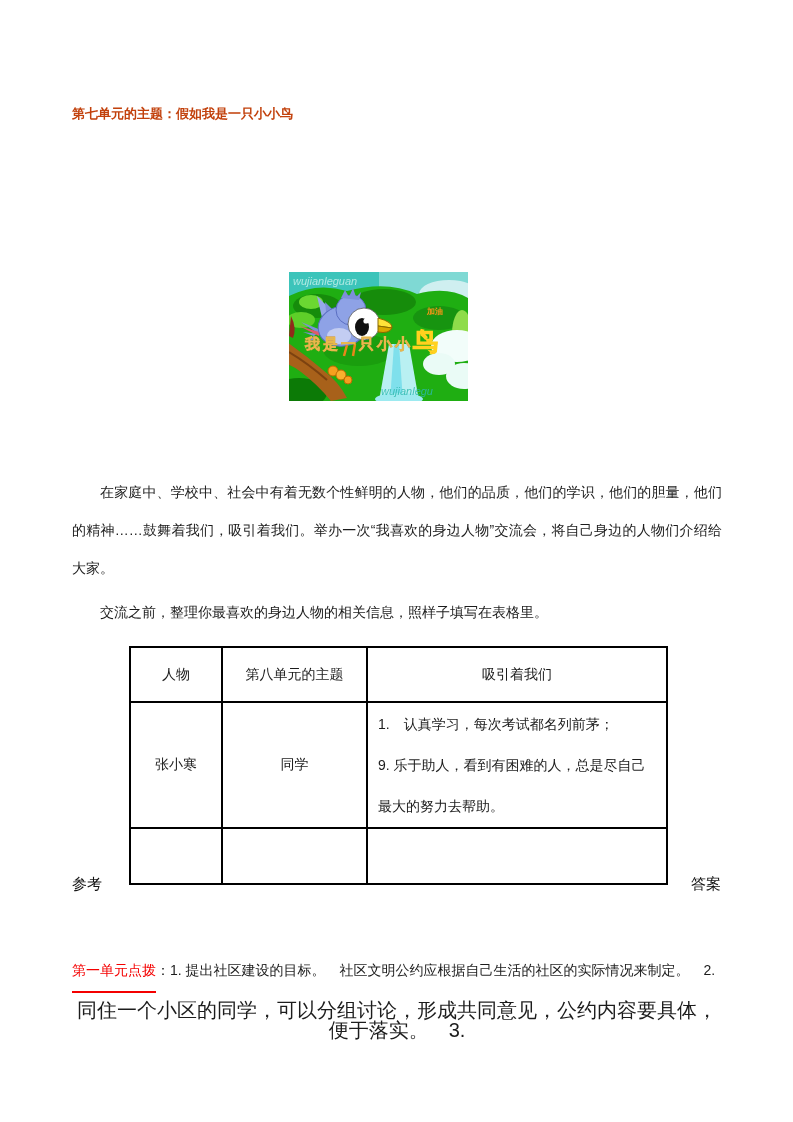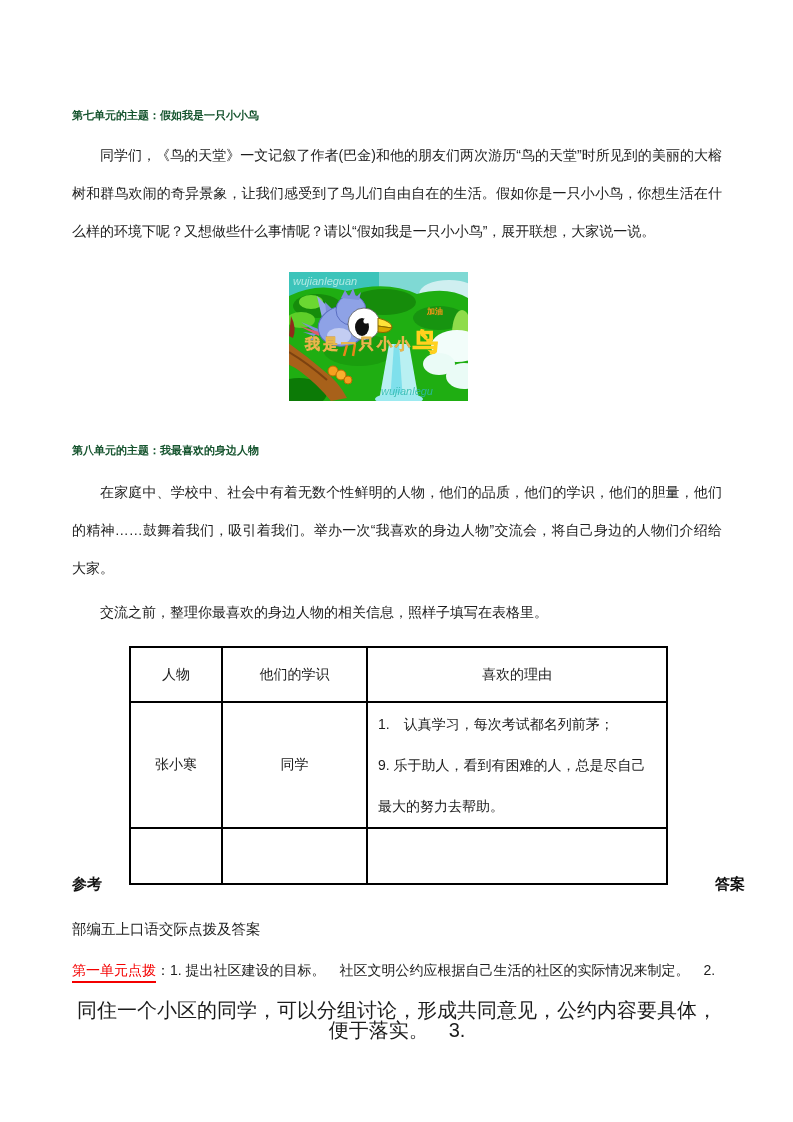--- a/index.html
+++ b/index.html
@@ -10,23 +10,24 @@
     background:#ffffff;
     font-family:"Liberation Sans", sans-serif;
     color:#1c1c1c;
     font-size:14px;
     overflow:hidden;
   }
   .abs { position:absolute; }
   .doc-heading {
     left:72px; width:650px;
     font-weight:bold;
-    color:#14532d;
-    font-size:11px;
+    color:#c2410c;
+    font-size:13px;
     line-height:20px;
+    font-family:Liberation Mono, monospace;
   }
   .doc-para {
     left:72px; width:650px;
     line-height:38px;
     text-indent:2em;
     text-align:justify;
     font-size:14px;
   }
   .illustration {
     left:289px; top:272px;
@@ -49,38 +50,37 @@
   }
   .info-table .hdr-row td { height:55px; }
   .info-table .data-row td { height:122px;border-radius:11px; }
   .info-table .empty-row td { height:56px; }
   .info-table td.reason-cell {
     text-align:left;
     vertical-align:top;
     padding:1px 10px 0 10px;
     line-height:41px;
   }
-  .bold-ref { font-weight:bold; font-size:15px; line-height:20px; color:#111; }
+  .bold-ref { font-weight:normal; font-size:15px; line-height:20px; color:#111; }
   .answers-subtitle { left:72px; width:650px; font-size:14.5px; line-height:20px; }
   .answers-line1 { left:72px; width:650px; font-size:14px; line-height:20px; }
   .answers-line1 .red-label {
     color:#f40000;
     border-bottom:2px solid #f40000;
-    padding-bottom:3px;
+    padding-bottom:13px;
   }
   .answers-line2 { left:72px; width:650px; font-size:20px; line-height:20px; text-align:center; }
 </style>
 </head>
 <body>
 
 <div class="page">
 
   <div class="abs doc-heading" style="top:105px">第七单元的主题：假如我是一只小小鸟</div>
 
-  <div class="abs doc-para" style="top:136px">同学们，《鸟的天堂》一文记叙了作者(巴金)和他的朋友们两次游历“鸟的天堂”时所见到的美丽的大榕树和群鸟欢闹的奇异景象，让我们感受到了鸟儿们自由自在的生活。假如你是一只小小鸟，你想生活在什么样的环境下呢？又想做些什么事情呢？请以“假如我是一只小小鸟”，展开联想，大家说一说。</div>
 
   <div class="abs illustration">
     <svg width="179" height="129" viewBox="0 0 179 129" xmlns="http://www.w3.org/2000/svg">
 
       <rect x="0" y="0" width="179" height="129" fill="#3cc4ba"></rect>
       <rect x="90" y="0" width="89" height="30" fill="#7fd9d4"></rect>
       <ellipse cx="160" cy="22" rx="30" ry="14" fill="#cfeff0"></ellipse>
 
       <path d="M0,24 Q28,10 58,19 Q98,8 128,22 Q158,14 179,26 L179,129 L0,129 Z" fill="#1fae12"></path>
       <ellipse cx="28" cy="34" rx="24" ry="12" fill="#168c0b"></ellipse>
@@ -128,60 +128,58 @@
 
       <text x="16" y="77" font-size="15" font-weight="bold" letter-spacing="3" fill="#7d1616" stroke="#e8b84b" stroke-width="0.6">我是一只小小</text>
       <text x="124" y="78" font-size="25" font-weight="bold" fill="#ff4d00" stroke="#ffd21e" stroke-width="1">鸟</text>
 
       <text x="4" y="13" font-size="11" font-style="italic" fill="rgba(215,245,240,0.75)">wujianleguan</text>
       <text x="92" y="123" font-size="11" font-style="italic" fill="rgba(45,185,175,0.85)">wujianlegu</text>
       <text x="138" y="42" font-size="8" font-weight="bold" fill="#ff9517">加油</text>
     </svg>
   </div>
 
-  <div class="abs doc-heading" style="top:440px">第八单元的主题：我最喜欢的身边人物</div>
 
   <div class="abs doc-para" style="top:593px">交流之前，整理你最喜欢的身边人物的相关信息，照样子填写在表格里。</div>
 
   <div class="abs doc-para" style="top:473px">在家庭中、学校中、社会中有着无数个性鲜明的人物，他们的品质，他们的学识，他们的胆量，他们的精神……鼓舞着我们，吸引着我们。举办一次“我喜欢的身边人物”交流会，将自己身边的人物们介绍给大家。</div>
 
   <table class="info-table">
     <colgroup>
         <col style="width:92px">
         <col style="width:145px">
         <col style="width:300px">
       </colgroup>
     <tbody>
       <tr class="hdr-row">
         <td>人物</td>
-        <td>他们的学识</td>
-        <td>喜欢的理由</td>
+        <td>第八单元的主题</td>
+        <td>吸引着我们</td>
       </tr>
       <tr class="data-row">
         <td>张小寒</td>
         <td>同学</td>
         <td class="reason-cell">
           <div>1.　认真学习，每次考试都名列前茅；</div>
           <div>9. 乐于助人，看到有困难的人，总是尽自己最大的努力去帮助。</div>
         </td>
       </tr>
       <tr class="empty-row">
         <td></td>
         <td></td>
         <td class="reason-cell">
           <div></div>
         </td>
       </tr>
     </tbody>
   </table>
 
   <div class="abs bold-ref" style="left:72px; top:874px">参考</div>
-  <div class="abs bold-ref" style="right:48px; top:874px">答案</div>
+  <div class="abs bold-ref" style="right:72px; top:874px">答案</div>
 
-  <div class="abs answers-subtitle" style="top:919px">部编五上口语交际点拨及答案</div>
 
   <div class="abs answers-line1" style="top:960px">
     <span class="red-label">第一单元点拨</span><span>：1. 提出社区建设的目标。　社区文明公约应根据自己生活的社区的实际情况来制定。　2.</span>
   </div>
 
   <div class="abs answers-line2" style="top:1000px">同住一个小区的同学，可以分组讨论，形成共同意见，公约内容要具体，便于落实。　3.</div>
 
 </div>
 
 </body></html>

